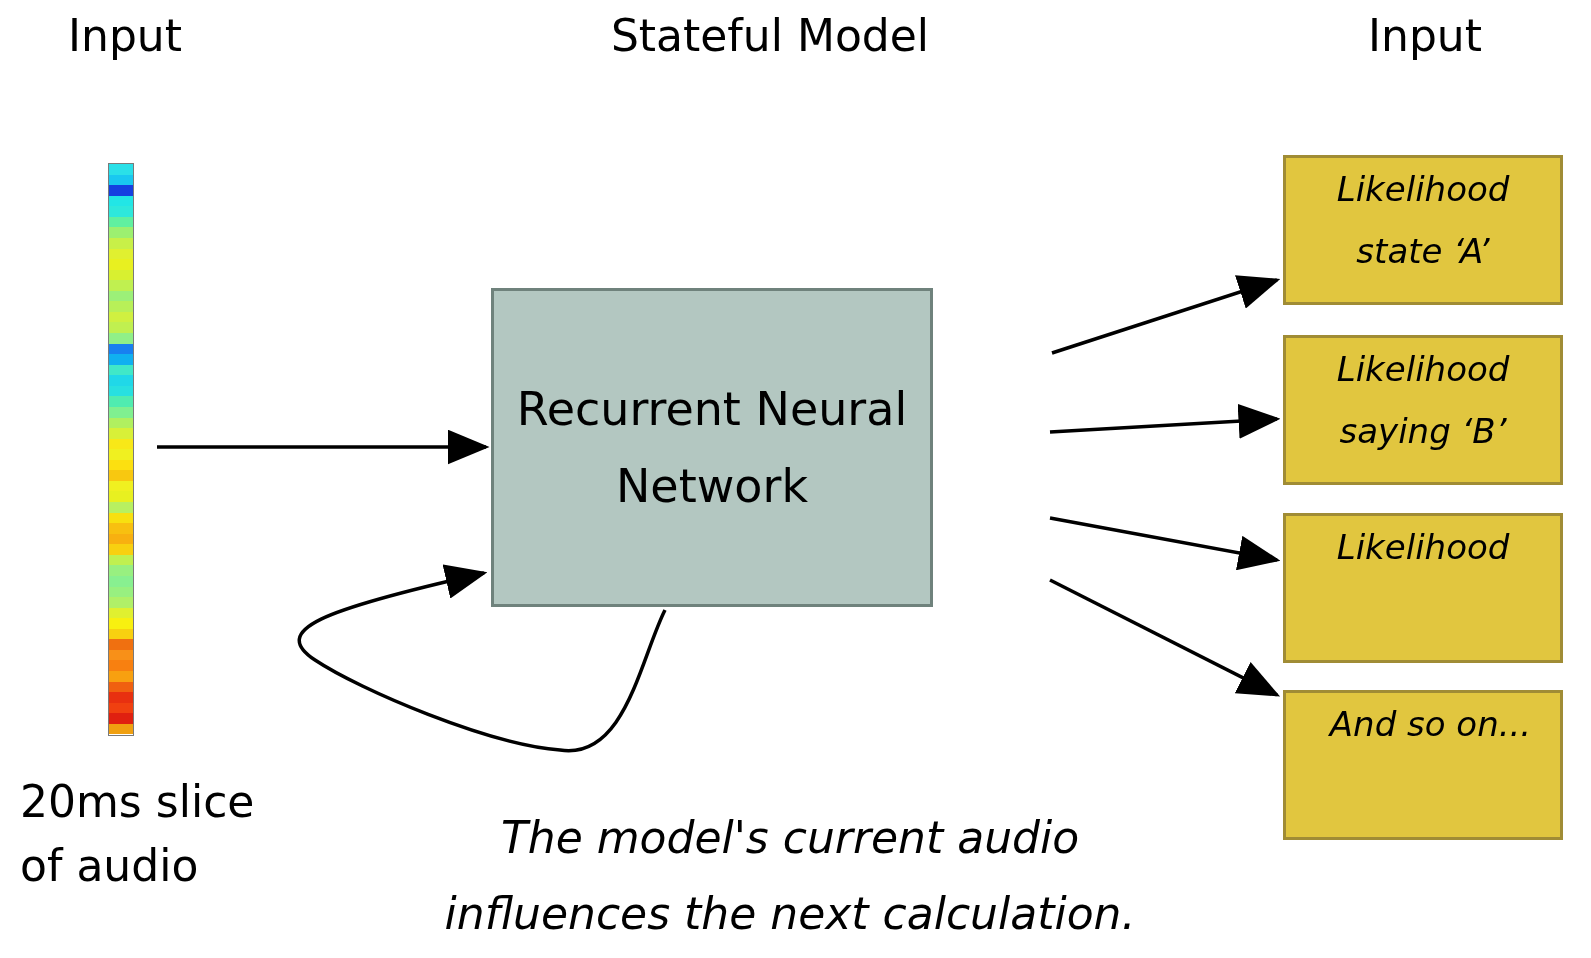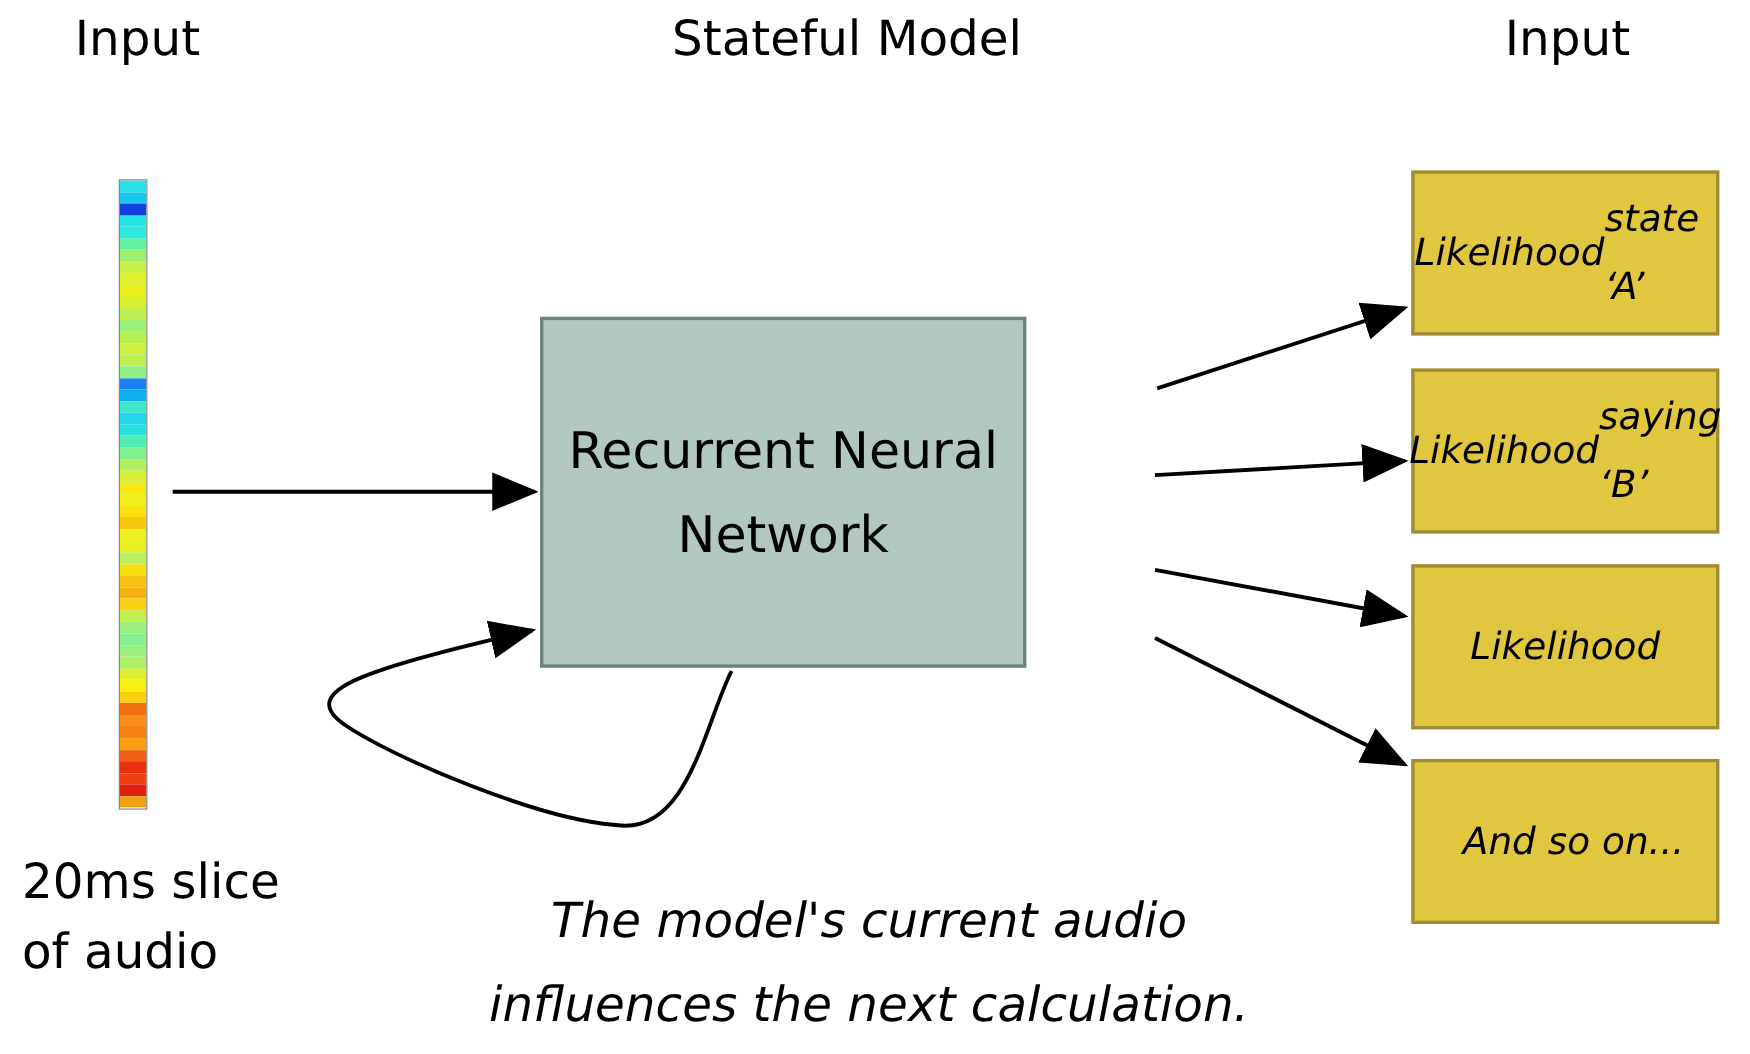--- a/index.html
+++ b/index.html
@@ -9,21 +9,21 @@
   #h-input { left:40px; width:170px; }
   #h-model { left:560px; width:420px; }
   #h-output { left:1320px; width:210px; }
   svg#diagram { position:absolute; left:0; top:0; }
   .rnn-box { position:absolute; left:491px; top:288px; width:442px; height:319px;
              background:#b3c7c1; border:3px solid #6f827c; box-sizing:border-box;
              display:flex; align-items:center; justify-content:center; }
   .rnn-label { font-size:46px; text-align:center; line-height:77px; width:420px; }
   .out-box { position:absolute; left:1283px; width:280px; height:150px;
              background:#e1c63f; border:3px solid #a08c35; box-sizing:border-box;
-             display:flex; flex-direction:row; align-items:center; justify-content:center;
+             display:flex; flex-direction:column; align-items:center; 
              font-style:italic; font-size:34px; line-height:62px; }
   .spec { position:absolute; left:108px; top:163px; width:26px; height:573px;
           border:1px solid #7a7a7a; box-sizing:border-box; overflow:hidden; }
   .spec div { width:100%; }
   .input-caption { position:absolute; left:0px; top:770px; width:240px; text-align:left;
                    font-size:44px; line-height:64px;margin-left:20px; }
   .bottom-caption { position:absolute; left:420px; top:800px; width:740px; text-align:center;
                     font-size:44px; font-style:italic; line-height:76px; }
 </style>
 </head>

